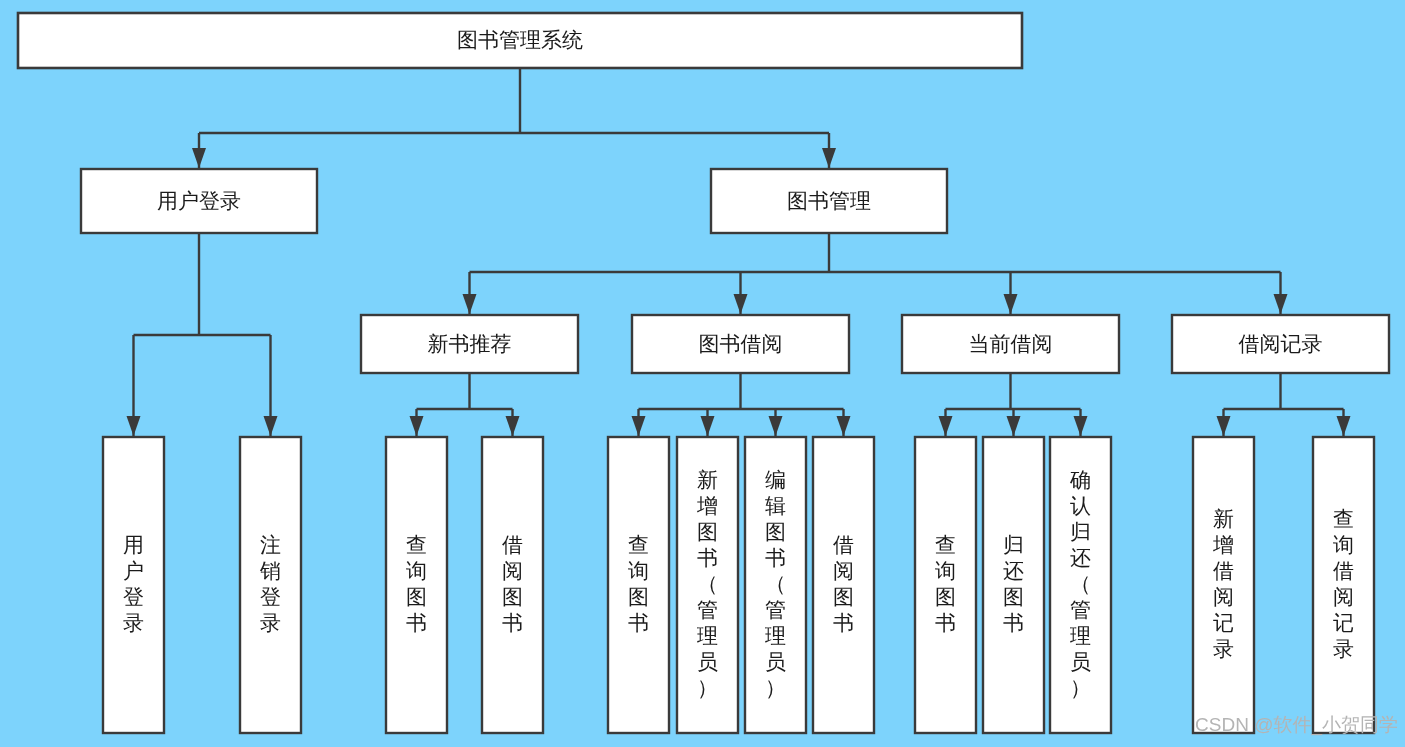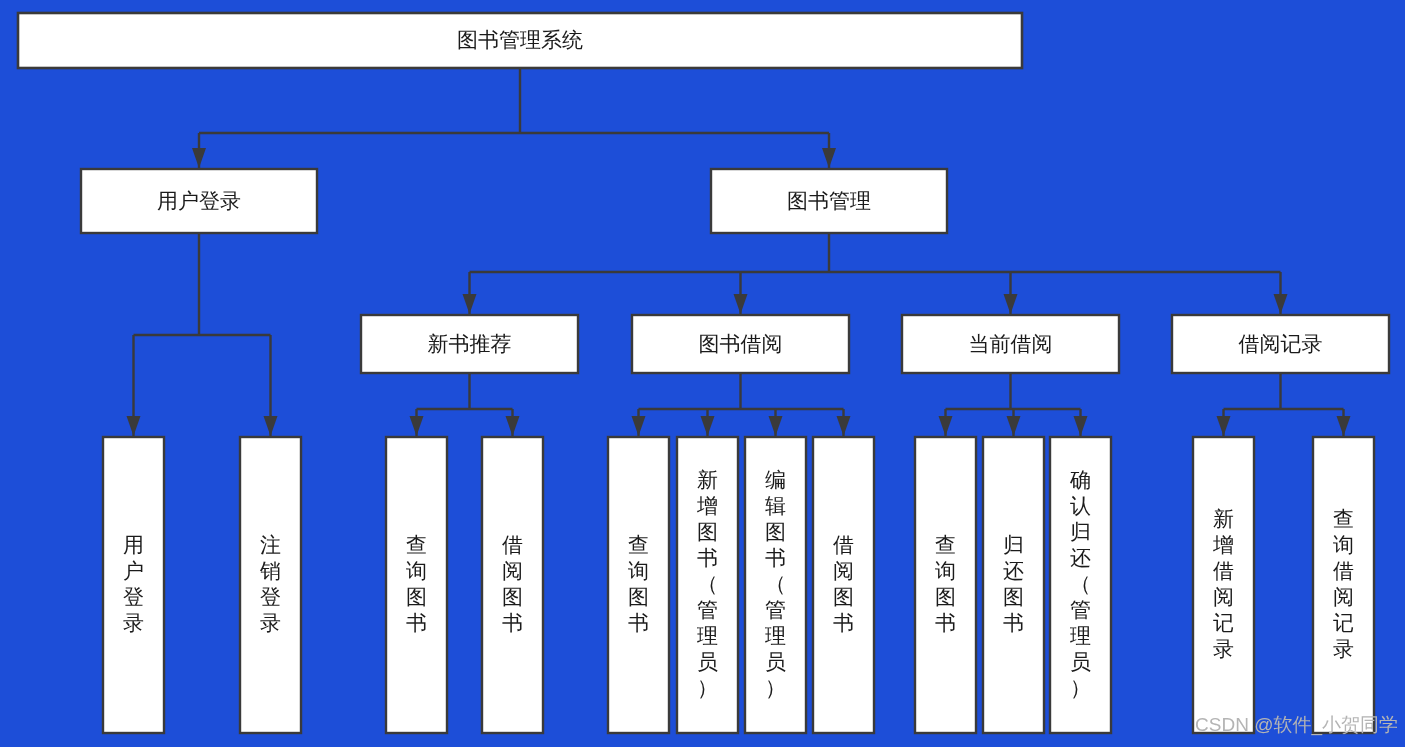--- a/index.html
+++ b/index.html
@@ -7,21 +7,21 @@
     padding: 0;
     background: #ffffff;
   }
   body {
     font-family: "Liberation Sans", "DejaVu Sans", sans-serif;
   }
   #diagram-root {
     position: relative;
     width: 1405px;
     height: 747px;
-    background: #1d4ed8;
+    background: #7dd3fc;
     overflow: hidden;
   }
   svg.diagram-canvas {
     position: absolute;
     left: 0;
     top: 0;
     width: 1405px;
     height: 747px;
     display: block;
   }

